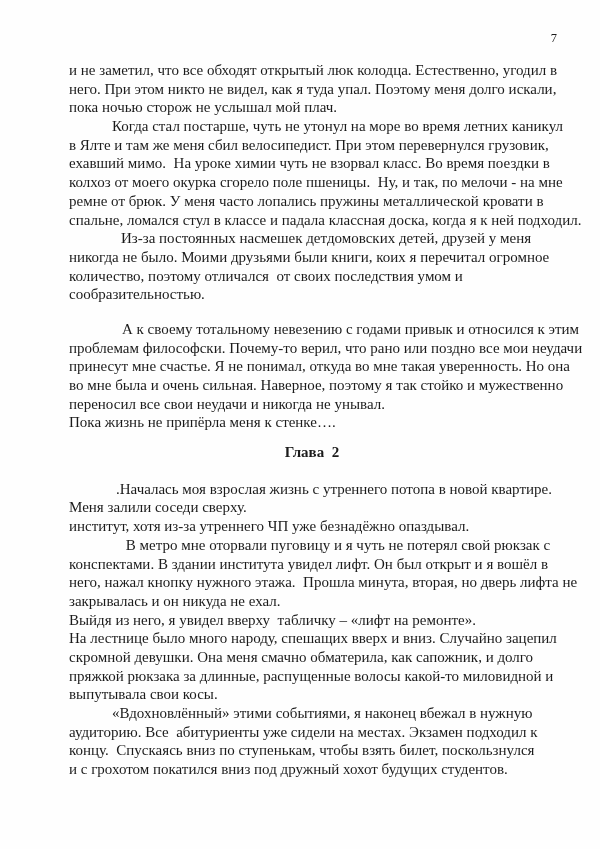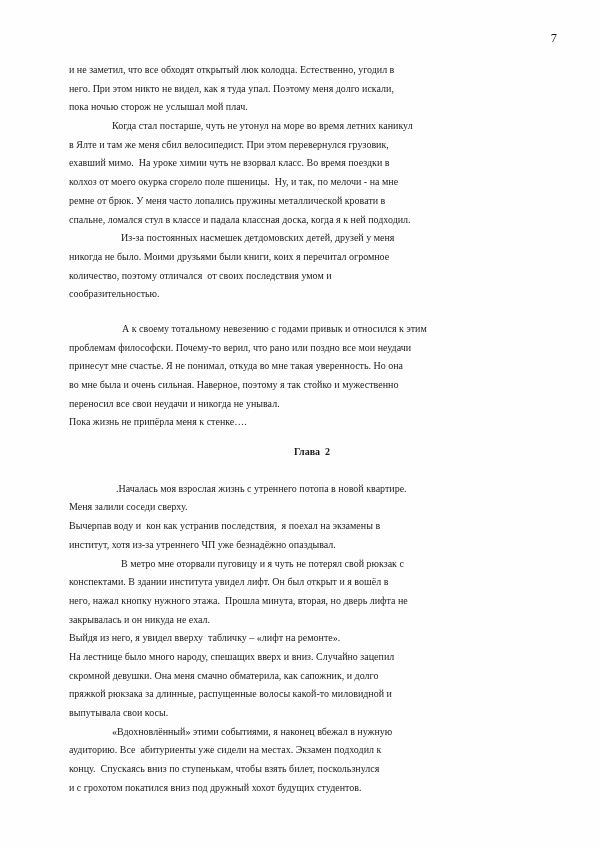--- a/index.html
+++ b/index.html
@@ -20,21 +20,21 @@
     line-height: 14px;
   }
   .text-block {
     position: absolute;
     left: 69px;
     top: 61px;
     width: 486px;
   }
   .line {
     white-space: pre;
-    font-size: 10px;
+    font-size: 15px;
     line-height: 18.7px;
     height: 18.7px;
   }
   .line.heading {
     text-align: center;
     font-weight: bold;
   }
   .gap { width: 100%; }
 </style>
 </head>
@@ -60,23 +60,22 @@
       <div class="line">проблемам философски. Почему-то верил, что рано или поздно все мои неудачи</div>
       <div class="line">принесут мне счастье. Я не понимал, откуда во мне такая уверенность. Но она</div>
       <div class="line">во мне была и очень сильная. Наверное, поэтому я так стойко и мужественно</div>
       <div class="line">переносил все свои неудачи и никогда не унывал.</div>
       <div class="line">Пока жизнь не припёрла меня к стенке….</div>
       <div class="gap" style="height: 11px;"></div>
       <div class="line heading">Глава  2</div>
       <div class="gap" style="height: 18px;"></div>
       <div class="line" style="padding-left: 47px;">.Началась моя взрослая жизнь с утреннего потопа в новой квартире.</div>
       <div class="line">Меня залили соседи сверху.</div>
-      <div class="line">Вычерпав воду и  кон как устранив последствия,  я поехал на экзамены в</div>
       <div class="line">институт, хотя из-за утреннего ЧП уже безнадёжно опаздывал.</div>
-      <div class="line" style="padding-left: 52px;">В метро мне оторвали пуговицу и я чуть не потерял свой рюкзак с</div>
+      <div class="line" style="padding-left: 52px; text-align: center;">В метро мне оторвали пуговицу и я чуть не потерял свой рюкзак с</div>
       <div class="line">конспектами. В здании института увидел лифт. Он был открыт и я вошёл в</div>
       <div class="line">него, нажал кнопку нужного этажа.  Прошла минута, вторая, но дверь лифта не</div>
       <div class="line">закрывалась и он никуда не ехал.</div>
       <div class="line">Выйдя из него, я увидел вверху  табличку – «лифт на ремонте».</div>
       <div class="line">На лестнице было много народу, спешащих вверх и вниз. Случайно зацепил</div>
       <div class="line">скромной девушки. Она меня смачно обматерила, как сапожник, и долго</div>
       <div class="line">пряжкой рюкзака за длинные, распущенные волосы какой-то миловидной и</div>
       <div class="line">выпутывала свои косы.</div>
       <div class="line" style="padding-left: 43px;">«Вдохновлённый» этими событиями, я наконец вбежал в нужную</div>
       <div class="line">аудиторию. Все  абитуриенты уже сидели на местах. Экзамен подходил к</div>

